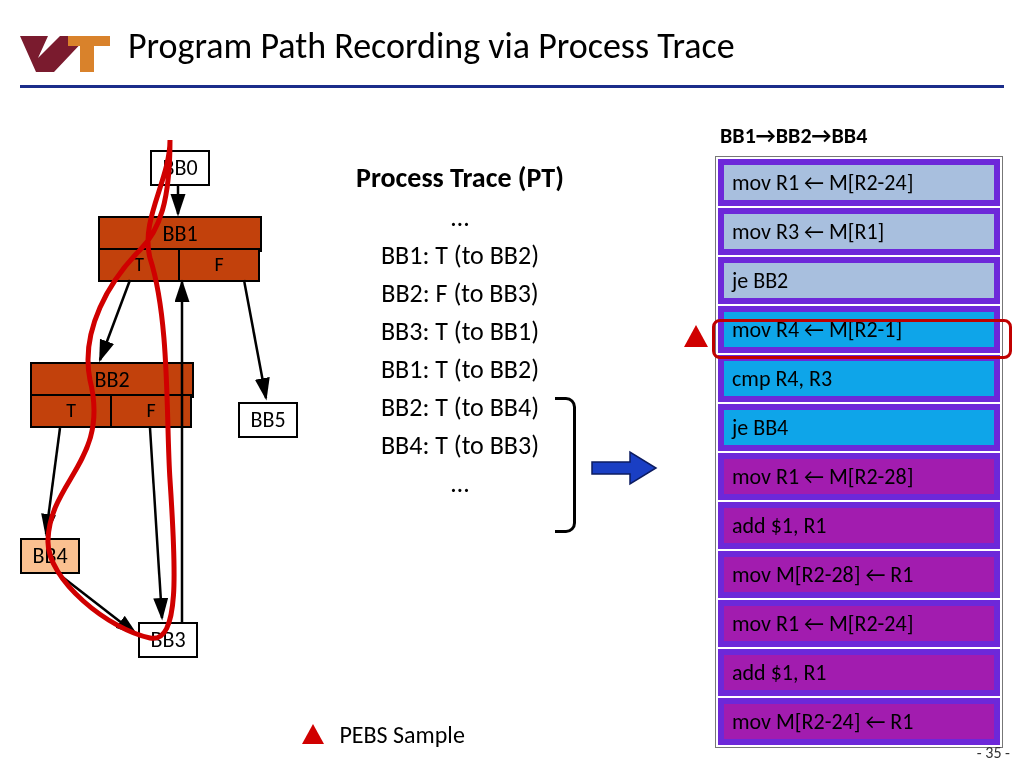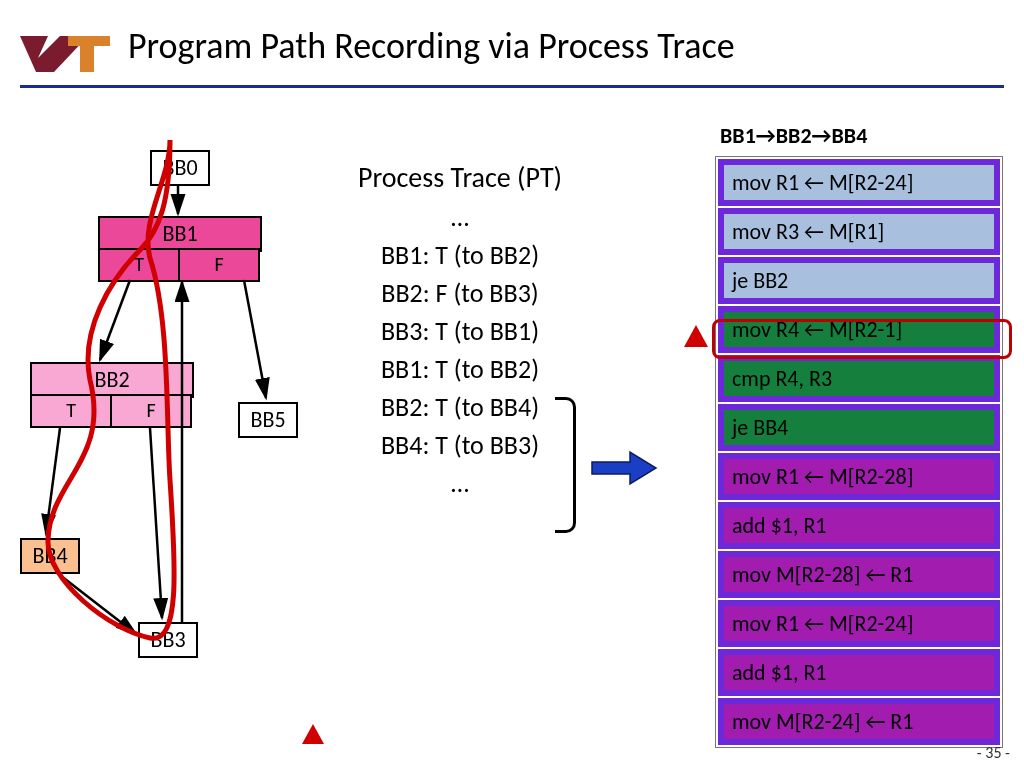--- a/index.html
+++ b/index.html
@@ -1,34 +1,34 @@
 <!DOCTYPE html>
 <html><head>
 <meta charset="utf-8">
 <style>
   html,body{margin:0;padding:0;width:1024px;height:768px;background:#fff;font-family:Calibri,Arial,sans-serif;color:#000;position:relative;overflow:hidden}
   .logo{position:absolute;left:18px;top:30px}
   .title{position:absolute;left:128px;top:24px;font-size:36px;font-weight:400}
   .hr{position:absolute;left:20px;top:85px;width:984px;height:0;border-top:3px solid #1b2d8a}
   .cfg{position:absolute;left:20px;top:140px;width:310px;height:540px}
   .box{position:absolute;background:#fff;border:2px solid #000;text-align:center;font-size:22px}
-  .bb1{background:#ec4899}
-  .bb2{background:#f9a8d4}
+  .bb1{background:#c2410c}
+  .bb2{background:#c2410c}
   .bb4{background:#fac090}
   .tf{position:absolute;border:2px solid #000;text-align:center;font-size:20px;line-height:28px}
   .pt{position:absolute;left:300px;top:160px;width:320px;font-size:26px;text-align:center}
-  .pt-title{font-weight:400;font-size:28px;margin-bottom:6px}
+  .pt-title{font-weight:700;font-size:28px;margin-bottom:6px}
   .pt-line{margin:6px 0}
   .bracket{position:absolute;left:555px;top:397px;width:18px;height:130px;border-right:3px solid #000;border-top:3px solid #000;border-bottom:3px solid #000;border-top-right-radius:10px;border-bottom-right-radius:10px}
   .rarrow{position:absolute;left:590px;top:450px}
   .asm-title{position:absolute;left:720px;top:122px;font-size:22px;font-weight:700}
   .asm{position:absolute;left:715px;top:156px;width:288px;border:1px solid #777;font-size:22px}
   .asm td{padding:4px 8px;border:6px solid #6d28d9}
   .c-blue{background:#a8bfde}
-  .c-green{background:#15803d}
+  .c-green{background:#0ea5e9}
   .c-orange{background:#a21caf}
   .hlrow{position:absolute;left:712px;top:319px;width:294px;height:34px;border:3px solid #c00000;border-radius:8px;pointer-events:none}
   .redtri{position:absolute;left:682px;top:323px}
   .legend{position:absolute;left:300px;top:720px;font-size:24px}
   .legend-tri{display:inline-block;vertical-align:middle;margin-right:8px}
   .page{position:absolute;right:14px;bottom:6px;font-size:16px;color:#333}
   svg.arrows{position:absolute;left:0;top:0;pointer-events:none}
   .redpath{position:absolute;left:20px;top:140px;pointer-events:none}
 </style>
 </head>
@@ -155,15 +155,16 @@
       <path d="M14 2 L26 24 L2 24 Z" fill="#d00000"></path>
     </svg>
 </div>
 
 <div class="legend">
   <span class="legend-tri">
     <svg width="26" height="24">
         <path d="M13 2 L24 22 L2 22 Z" fill="#d00000"></path>
       </svg>
   </span>
+  <span>PEBS Sample</span>
 </div>
 
 <div class="page">- 35 -</div>
 
 </body></html>

